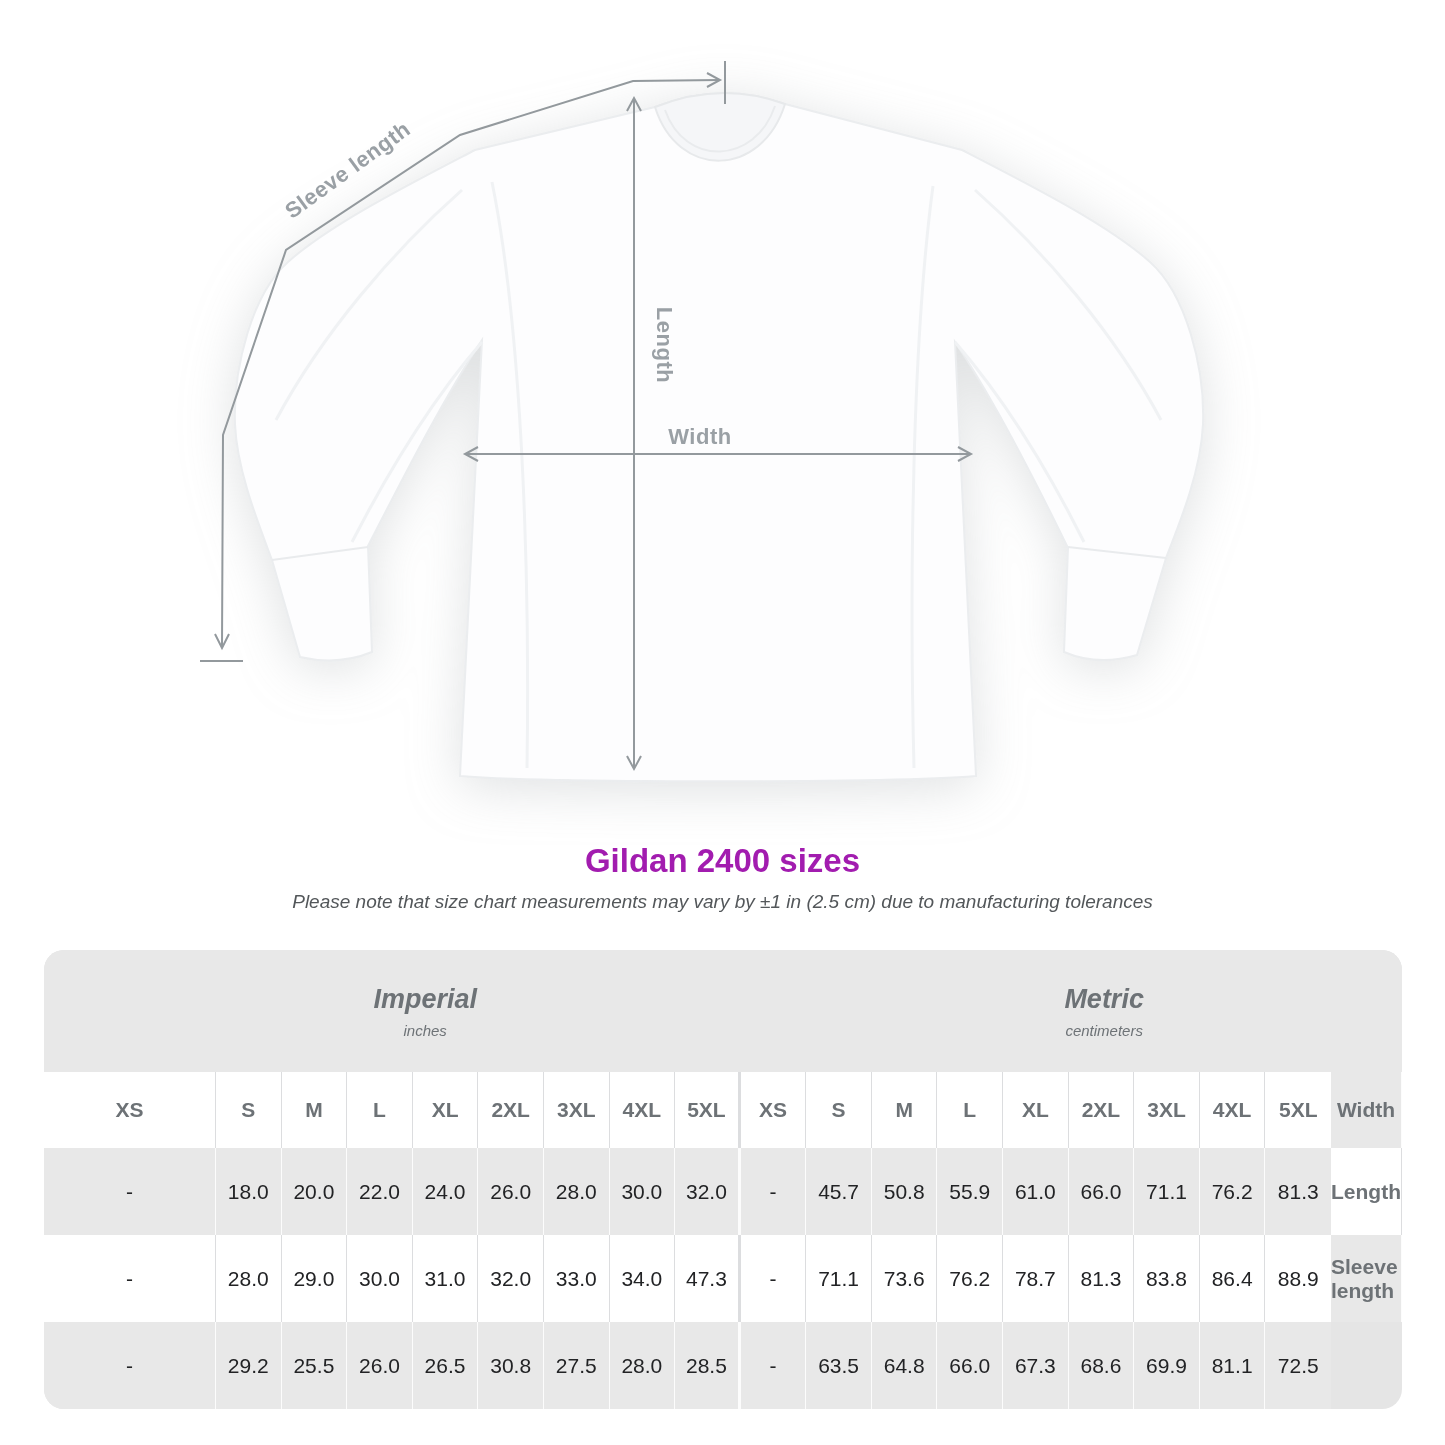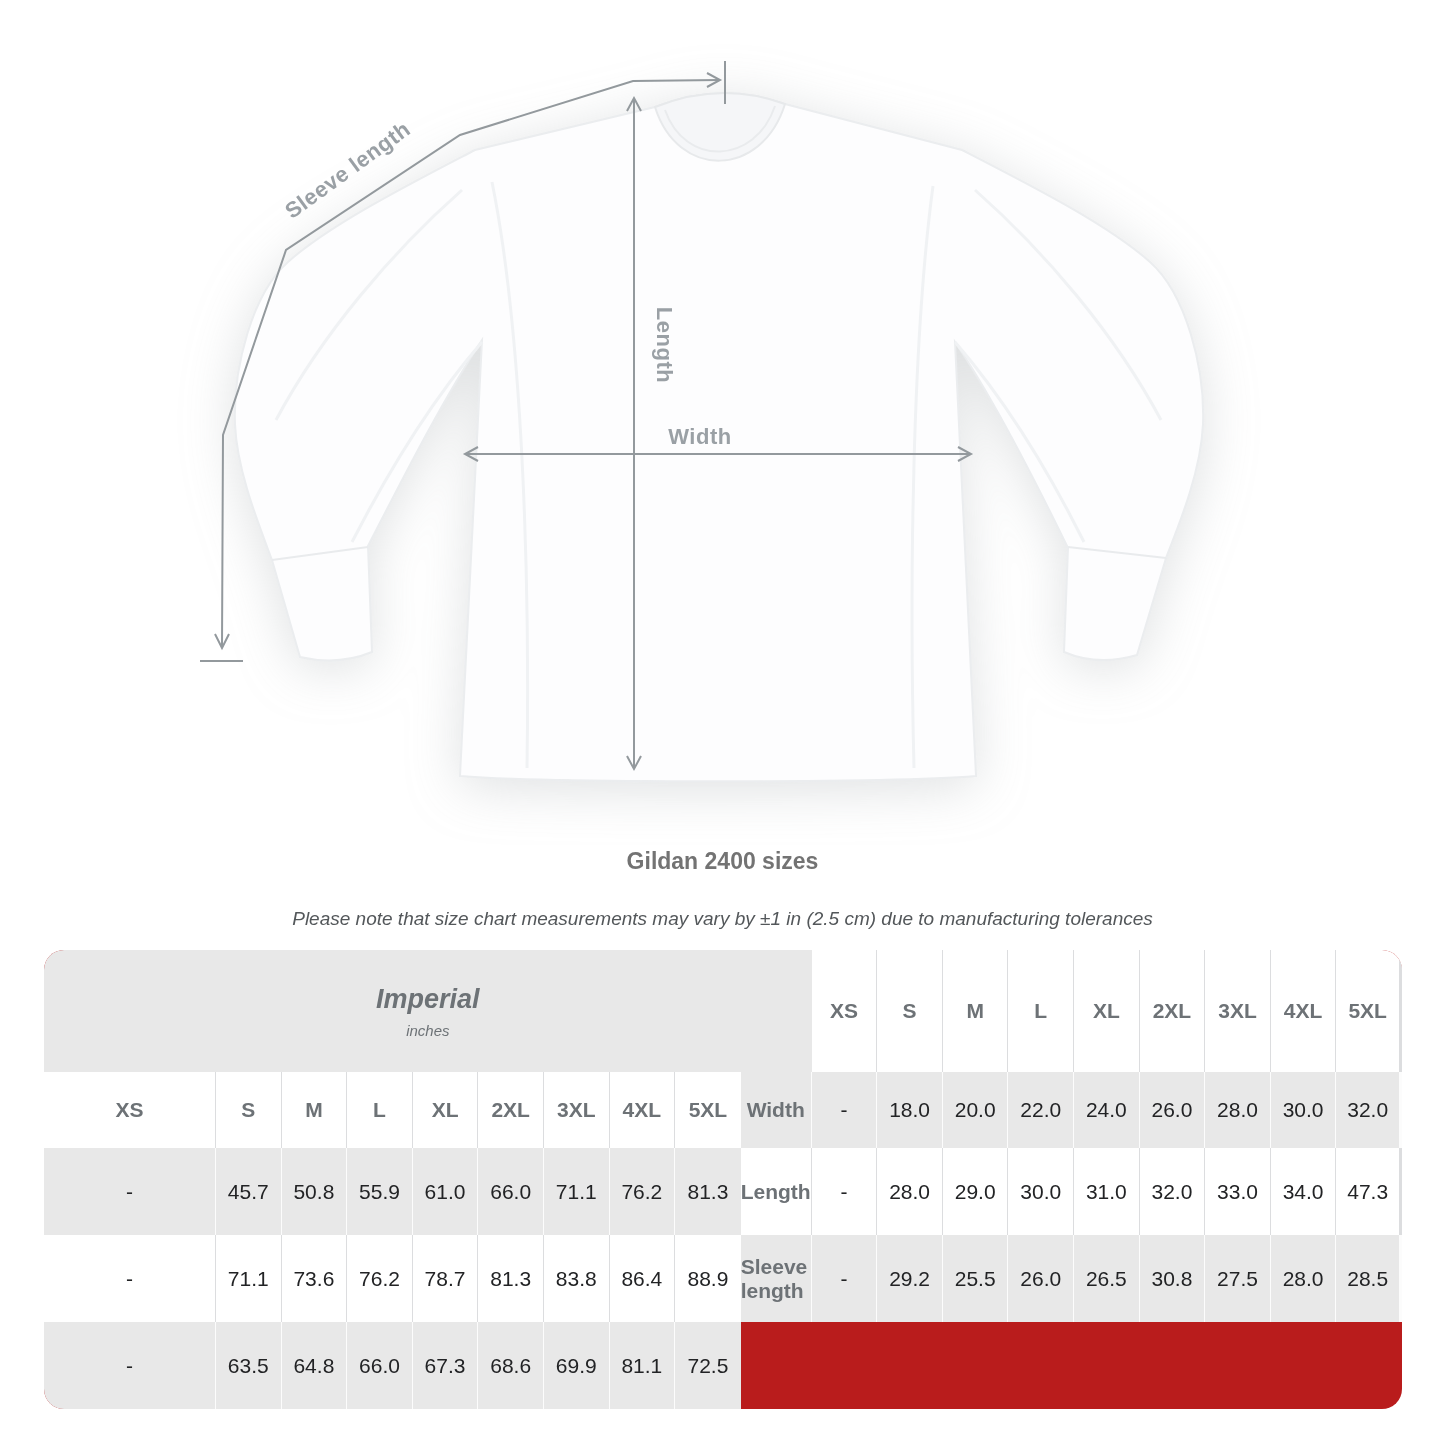--- a/index.html
+++ b/index.html
@@ -9,29 +9,29 @@
   
   #diagram{position:absolute;left:0;top:0;width:1445px;height:845px;}
   .mline{stroke:#93999d;stroke-width:2;fill:none;}
   .mlabel{font:700 22px "Liberation Sans",sans-serif;fill:#9aa0a5;letter-spacing:.5px;}
   .shirt{fill:#fdfdfe;stroke:#ebedef;stroke-width:2;}
   .fold{stroke:#f0f2f4;stroke-width:3;fill:none;}
   .seam{stroke:#e9ebed;stroke-width:2;fill:none;}
 
   
   #heading{position:absolute;left:0;top:841px;width:1445px;text-align:center;}
-  #title{font-size:23px;font-weight:700;color:#737373;line-height:40px;}
-  #note{margin-top:26px;font-size:19px;font-style:italic;color:#53575a;line-height:24px;}
+  #title{font-size:33px;font-weight:700;color:#a21caf;line-height:40px;}
+  #note{margin-top:9px;font-size:19px;font-style:italic;color:#53575a;line-height:24px;}
 
   
   #size-table{
     position:absolute;left:44px;top:950px;width:1358px;height:459px;
     display:grid;grid-template-columns:172px repeat(18,1fr);
     grid-template-rows:122px 76px 87px 87px 87px;
-    border-radius:20px;overflow:hidden;background:#b91c1c;
+    border-radius:20px;overflow:hidden;background:#e5e5e5;
   }
   .band{background:#e8e8e8;display:flex;flex-direction:column;align-items:center;justify-content:center;gap:7px;}
   .band-label{font-size:27px;font-weight:700;font-style:italic;color:#6d7276;}
   .band-units{font-size:15px;font-style:italic;color:#6d7276;}
   #band-imperial{grid-row:1;grid-column:1 / span 10;}
   #band-metric{grid-row:1;grid-column:11 / span 9;}
   .cell{display:flex;align-items:center;justify-content:center;font-size:21px;color:#222325;}
   .rw{background:#ffffff;border-right:1px solid #dcdddf;}
   .rg{background:#e8e8e8;border-right:1px solid rgba(255,255,255,.85);}
   .mid{border-right-width:3px;}
@@ -108,20 +108,24 @@
 
   <div id="heading">
     <div id="title">Gildan 2400 sizes</div>
     <div id="note">Please note that size chart measurements may vary by ±1 in (2.5 cm) due to manufacturing tolerances</div>
   </div>
 
   <div id="size-table">
     <div id="band-imperial" class="band">
       <div class="band-label">Imperial</div>
       <div class="band-units">inches</div>
+    </div>
+    <div id="band-metric" class="band">
+      <div class="band-label">Metric</div>
+      <div class="band-units">centimeters</div>
     </div>
 
       <div class="cell hdr rw">XS</div>
       <div class="cell hdr rw">S</div>
       <div class="cell hdr rw">M</div>
       <div class="cell hdr rw">L</div>
       <div class="cell hdr rw">XL</div>
       <div class="cell hdr rw">2XL</div>
       <div class="cell hdr rw">3XL</div>
       <div class="cell hdr rw">4XL</div>

